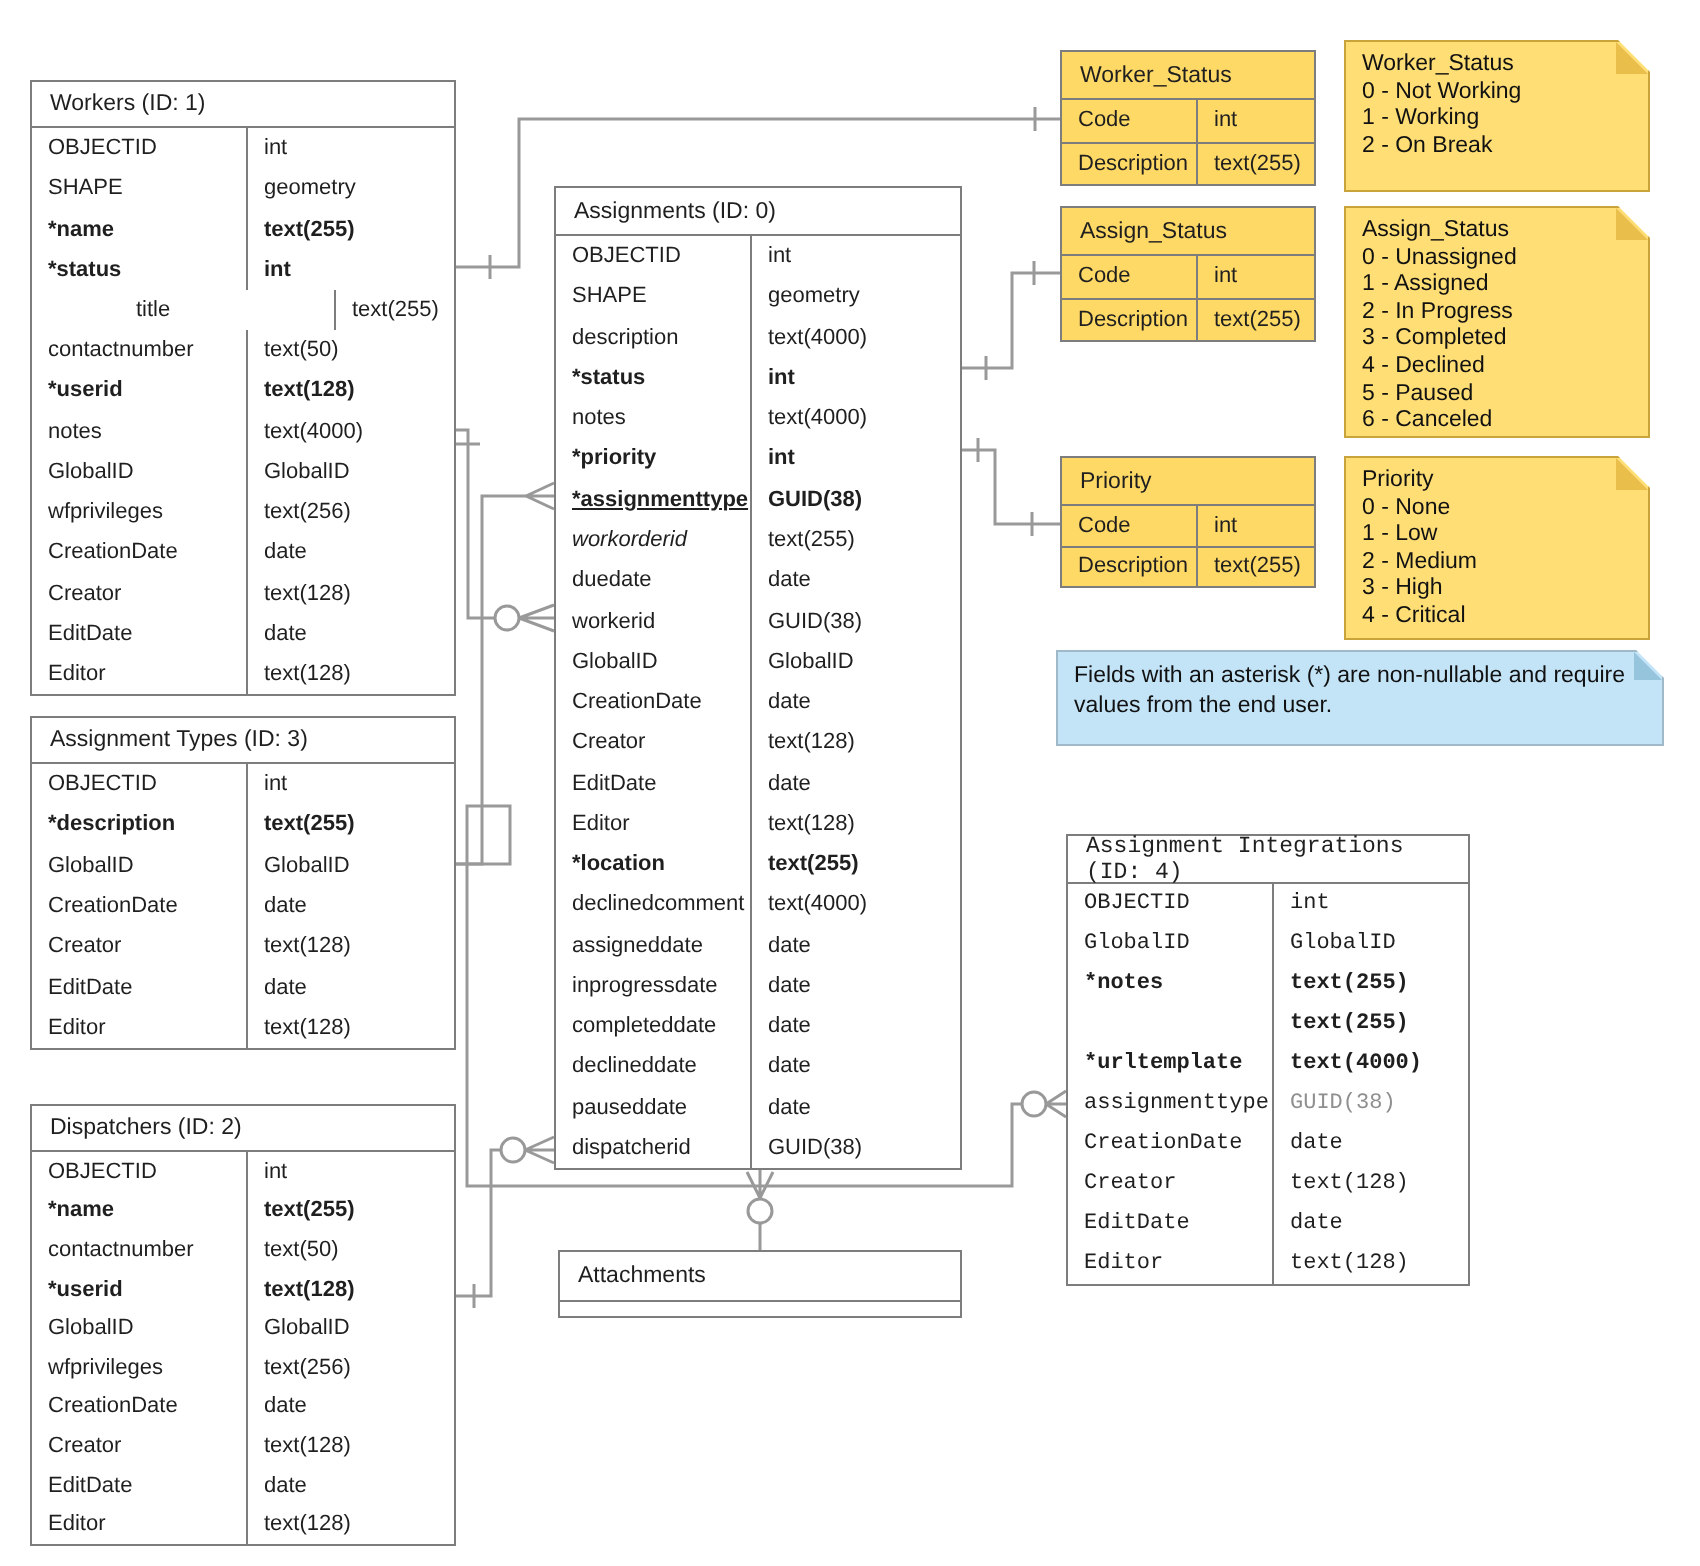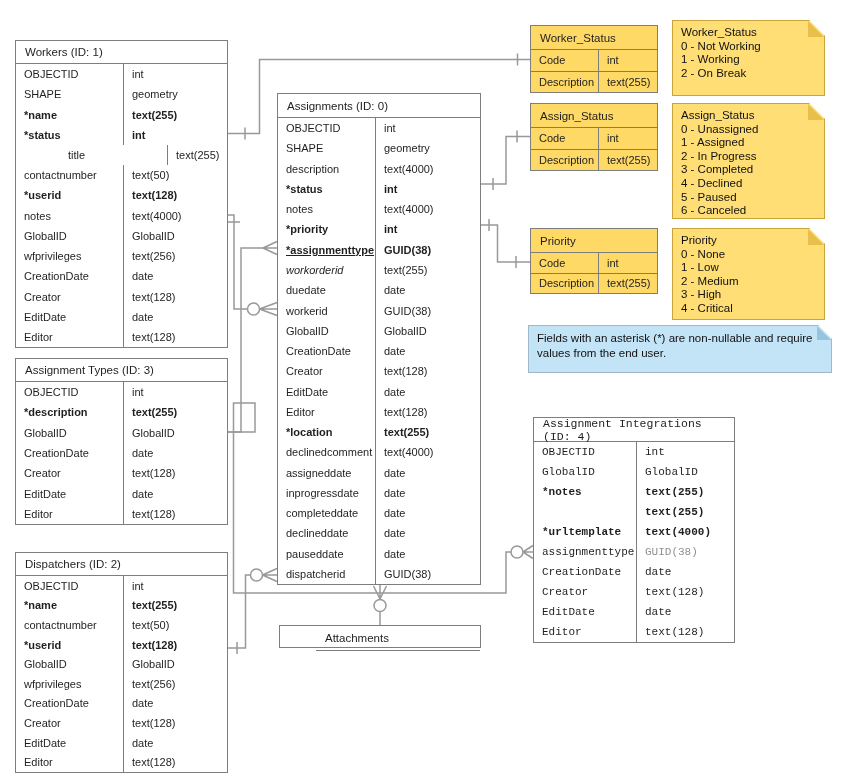--- a/index.html
+++ b/index.html
@@ -399,21 +399,21 @@
           <div class="row">
             <div class="cell name" style="width: 67px;">Code</div>
             <div class="cell type">int</div>
           </div>
           <div class="row">
             <div class="cell name" style="width: 67px;">Description</div>
             <div class="cell type">text(255)</div>
           </div>
         </div>
       </div>
-      <div class="tbl" style="left: 279px; top: 625px; width: 202px; height: 23px; padding-left: 36px;">
+      <div class="tbl" style="left: 279px; top: 625px; width: 202px; height: 34px;">
         <div class="hdr" style="height: 24px;">Attachments</div>
         <div class="tbody">
           <div class="row"></div>
         </div>
       </div>
     </div>
   <div id="notes">
       <div class="note sticky" style="left: 672px; top: 20px; width: 153px; height: 76px;">
         <div class="ln">Worker_Status</div>
         <div class="ln">0 - Not Working</div>

